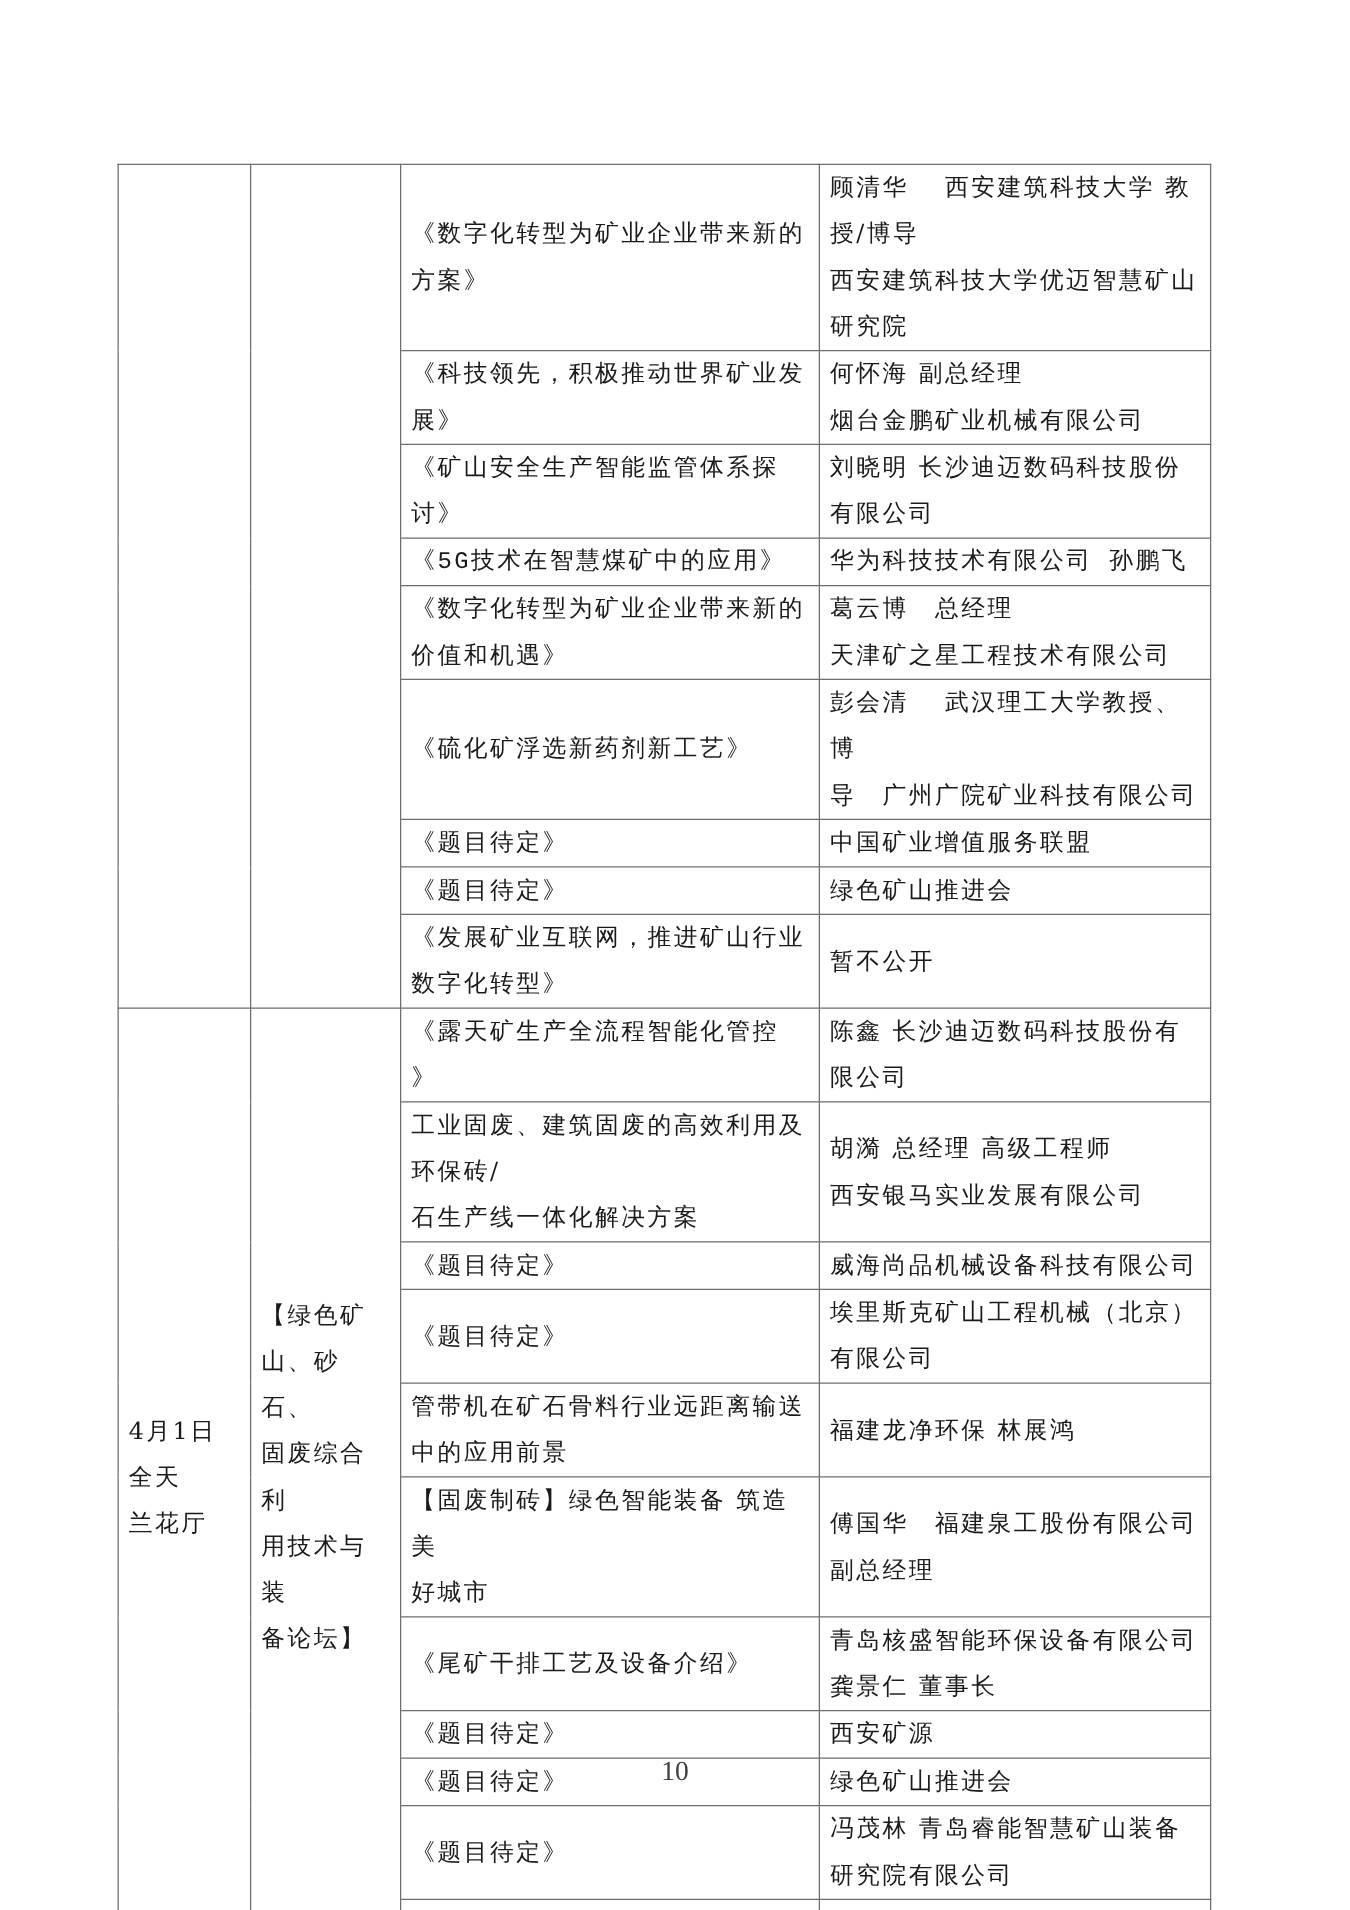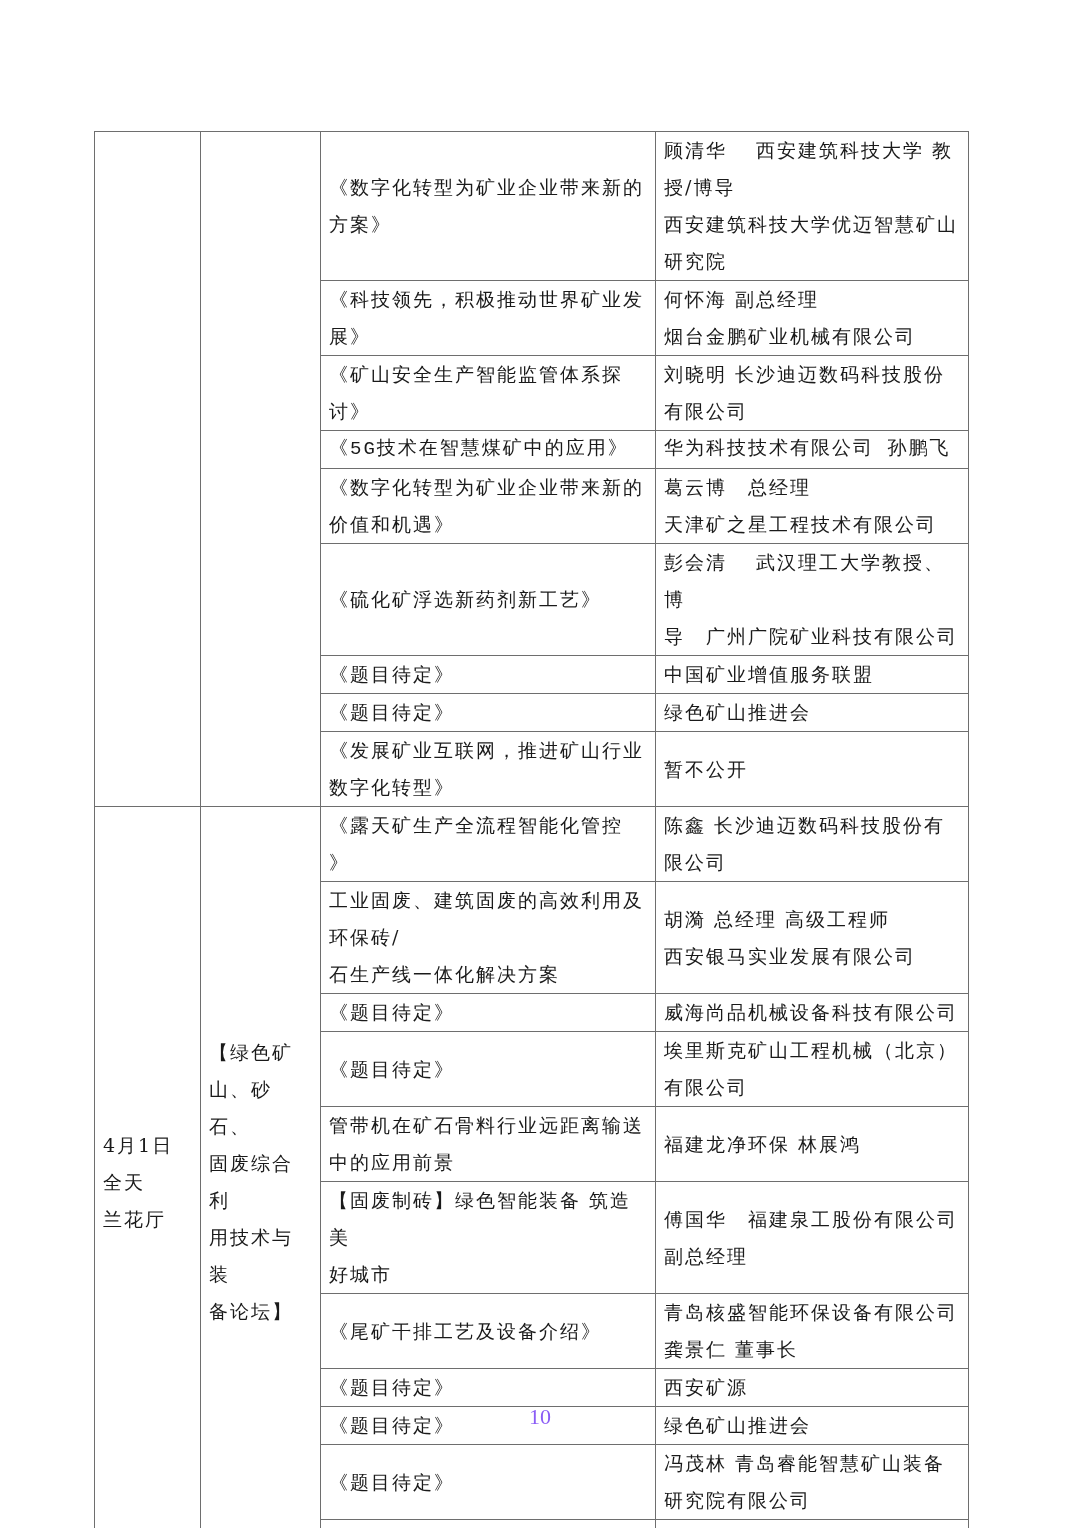--- a/index.html
+++ b/index.html
@@ -8,21 +8,21 @@
   .page-table { position: absolute; left: 94px; top: 131px; border-collapse: collapse; table-layout: fixed; }
   .page-table td { border: 1.5px solid #6e6e6e; text-align: left; vertical-align: middle;
                    font-size: 19px; line-height: 37px; padding: 0 8px; letter-spacing: 2px; }
   .col-date { width: 106px; }
   .col-forum { width: 120px; }
   .col-topic { width: 335px; }
   .col-speaker { width: 313px; }
   .cell-date, .cell-forum { letter-spacing: 2px; margin-left: 45px; }
   .topic-text, .speaker-text { white-space: pre-line; display: block; }
   .page-number { position: absolute; left: 0; width: 1080px; top: 1404px; text-align: center;
-                 font-family: "Liberation Serif", serif; font-size: 22px; color: #8b5cf6; }
+                 font-family: "Liberation Serif", serif; font-size: 22px; color: #404040; }
 </style>
 </head>
 <body>
 
 <table class="page-table">
   <colgroup>
     <col class="col-date">
       <col class="col-forum">
       <col class="col-topic">
       <col class="col-speaker">

